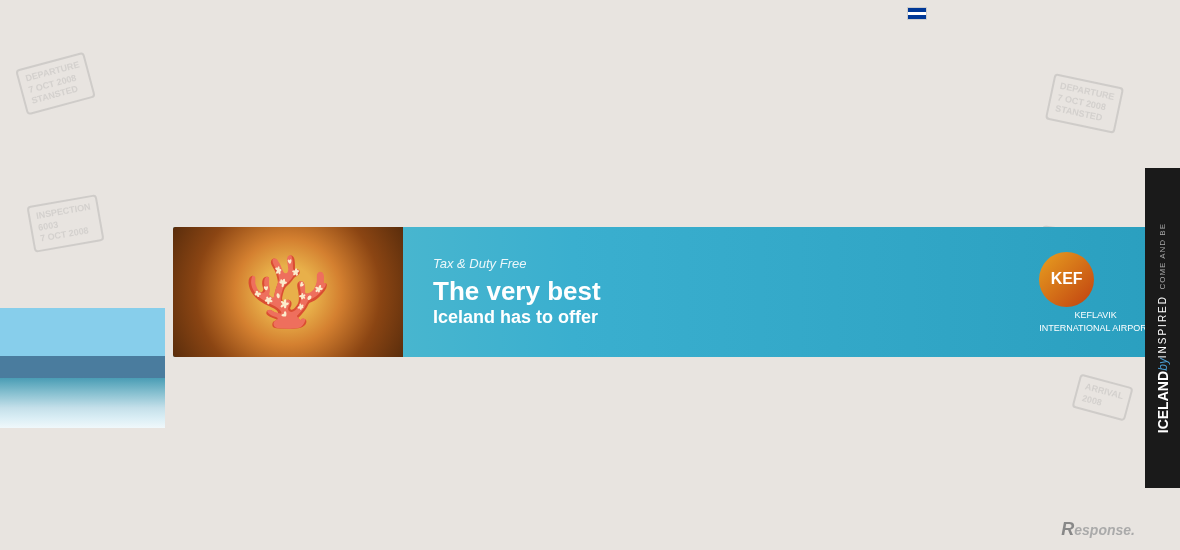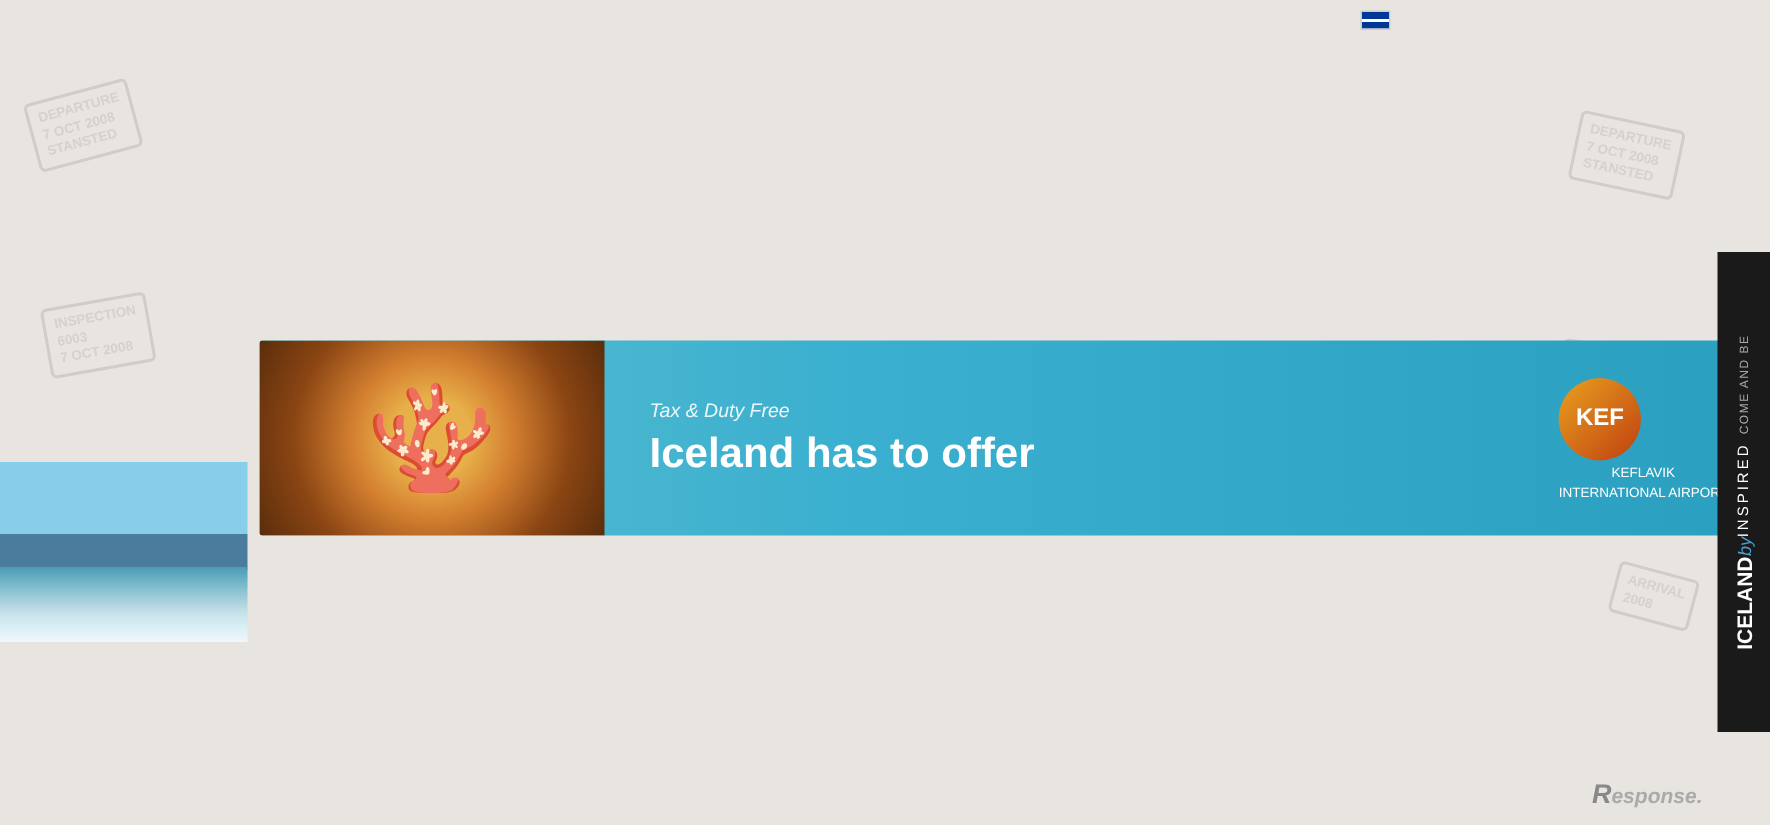--- a/index.html
+++ b/index.html
@@ -176,21 +176,21 @@
       background: radial-gradient(circle at center, #e8b04a 20%, #d48030 40%, #8B4513 70%, #5a2d0c 100%);
       position: relative;
     }
     .banner-coral {
       position: absolute; top: 50%; left: 50%; transform: translate(-50%, -50%);
       font-size: 70px;
     }
     .banner-text { flex: 1; padding: 0 30px; color: #fff; }
     .banner-tagline { font-size: 13px; font-style: italic; margin-bottom: 5px; opacity: 0.9; }
     .banner-main { font-size: 26px; font-weight: bold; line-height: 1.2; }
-    .banner-sub { font-size: 28px; font-weight: bold; }
+    .banner-sub { font-size: 18px; font-weight: bold; }
     .banner-logo {
       margin-right: 20px; text-align: center;
     }
     .banner-logo-circle {
       width: 55px; height: 55px; border-radius: 50%;
       background: linear-gradient(135deg, #e8a020, #c04010);
       display: flex; align-items: center; justify-content: center;
       color: #fff; font-size: 16px; font-weight: bold;
     }
     .banner-logo-text { color: #fff; font-size: 9px; margin-top: 3px; }
@@ -392,20 +392,21 @@
         </div>
         <span class="view-all">View all news ›</span>
       </div>
 
       <div class="banner-area">
         <div class="banner-img-area">
           <div class="banner-coral">🪸</div>
         </div>
         <div class="banner-text">
           <div class="banner-tagline">Tax &amp; Duty Free</div>
+          <div class="banner-main">The very best</div>
           <div class="banner-sub">Iceland has to offer</div>
         </div>
         <div class="banner-logo">
           <div class="banner-logo-circle">
             <span>KEF</span>
           </div>
           <div class="banner-logo-text">KEFLAVIK</div>
           <div class="banner-logo-text">INTERNATIONAL AIRPORT</div>
         </div>
       </div>

